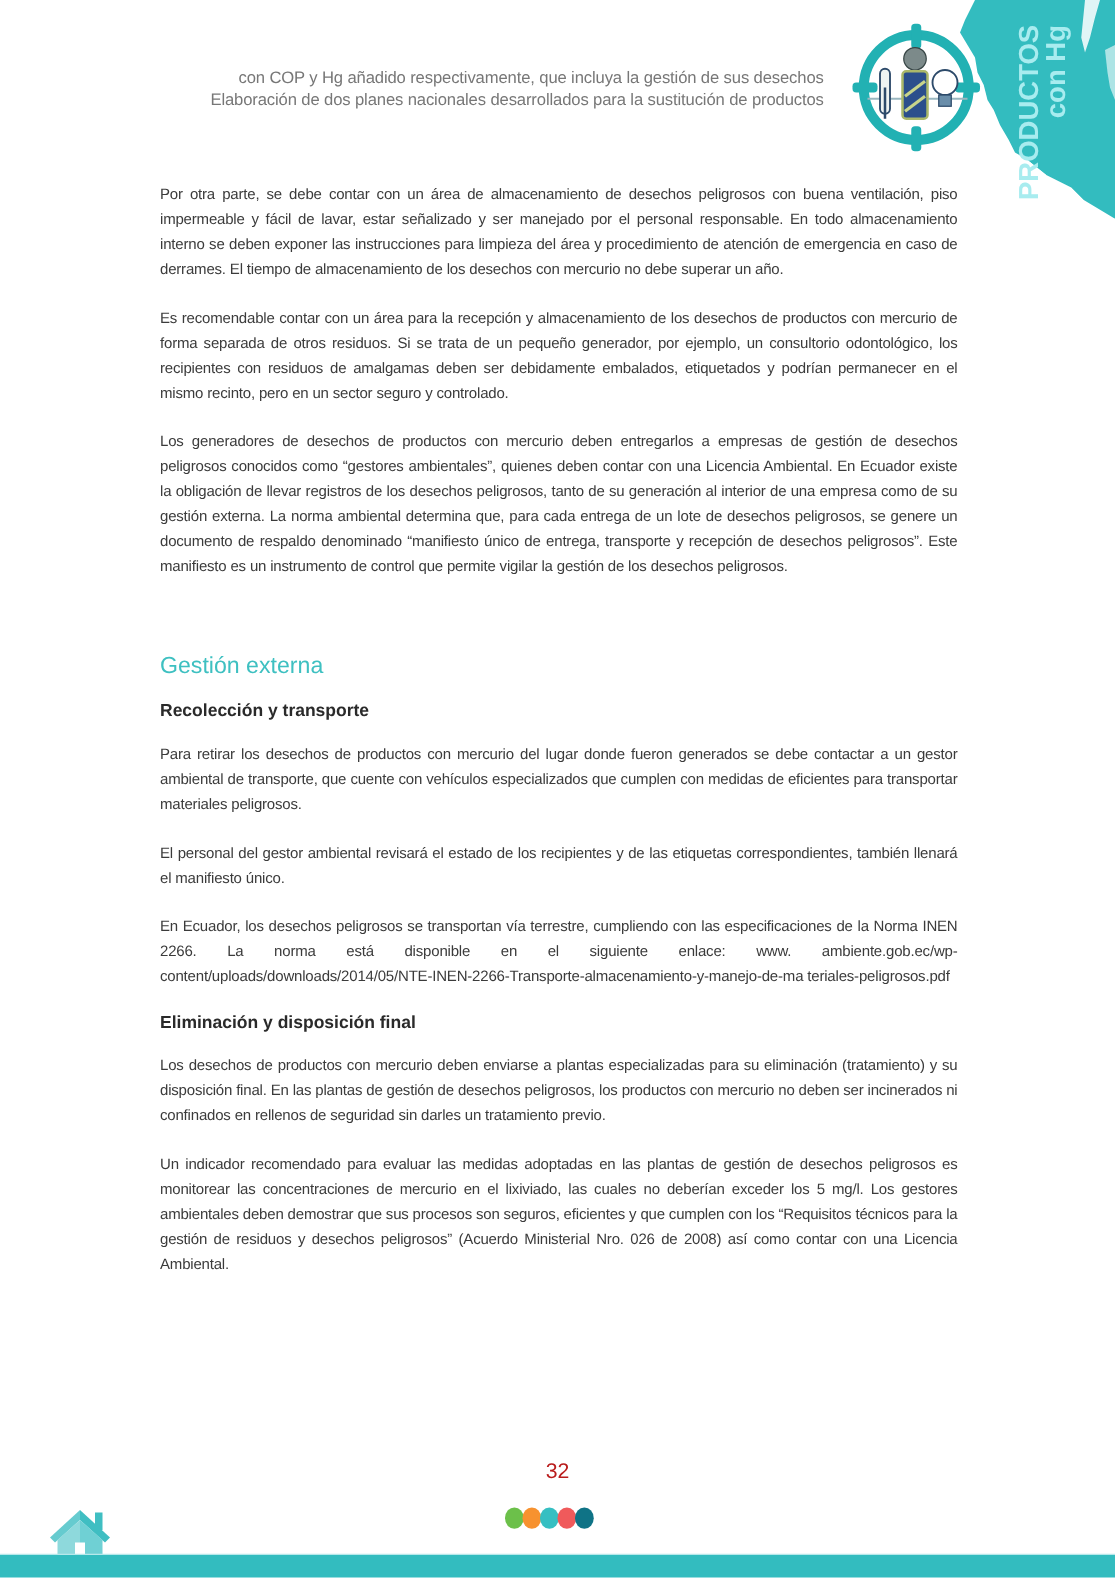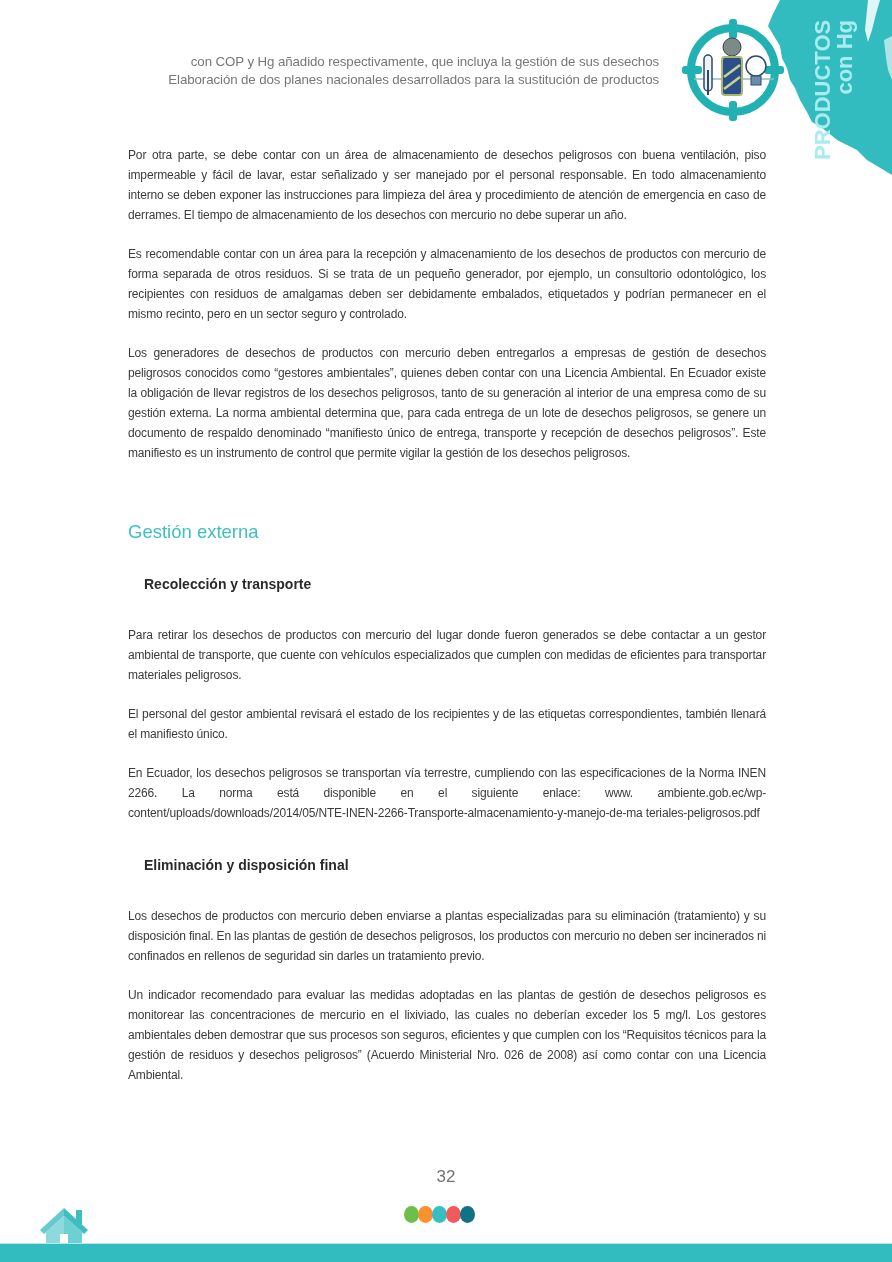--- a/index.html
+++ b/index.html
@@ -16,25 +16,25 @@
          font-family:"Liberation Sans", sans-serif; font-weight:bold; color:#a8ecef; font-size:22px; line-height:22px; }
   .side-tab-text span { display:block; white-space:nowrap; text-align:right; }
   .logo { position:absolute; left:680px; top:15px; width:110px; height:110px; }
 
   .content { position:absolute; left:128px; top:145px; width:638px; }
   p.body { margin:0; font-size:12px; line-height:20px; color:#3b3b3b; text-align:justify;
            font-family:"Liberation Sans", sans-serif; letter-spacing:-0.15px; }
   .gap { height:19px; }
   h2.section { margin:0; color:#3ec0c1; font-size:18.5px; font-weight:normal; line-height:24px;
            font-family:"Liberation Sans", sans-serif; }
-  h3.sub { margin:16px; font-size:14px; font-weight:bold; color:#2a2a2a; line-height:20px;
+  h3.sub { margin:0; font-size:14px; font-weight:bold; color:#2a2a2a; line-height:20px;
            font-family:"Liberation Sans", sans-serif; }
 
   .page-number { position:absolute; top:1167px; left:0; width:892px; text-align:center;
-           font-size:17px; color:#737373; font-family:"Liberation Sans", sans-serif; font-weight:normal; }
+           font-size:17px; color:#b91c1c; font-family:"Liberation Sans", sans-serif; font-weight:normal; }
   .dots { position:absolute; top:1206px; left:404px; display:flex; }
   .dot { width:15px; height:17px; border-radius:50%; margin-right:-1px; }
   .footer-bar { position:absolute; left:0; bottom:0; width:892px; height:18px; background:#33bcbf; }
   .footer-bar-top { position:absolute; left:0; top:1243px; width:892px; height:2px; background:#b7e8ea; }
   .home { position:absolute; left:38px; top:1204px; width:52px; height:42px; }
 </style>
 </head>
 <body>
 
 <div class="header-title">

